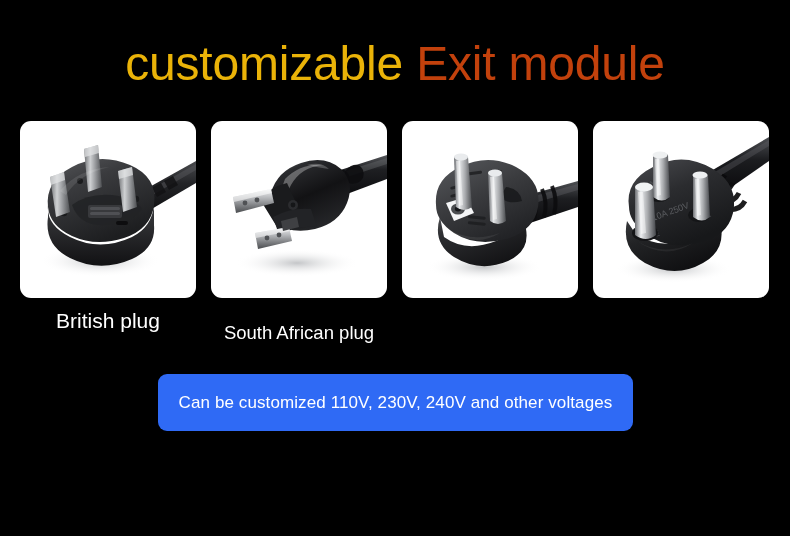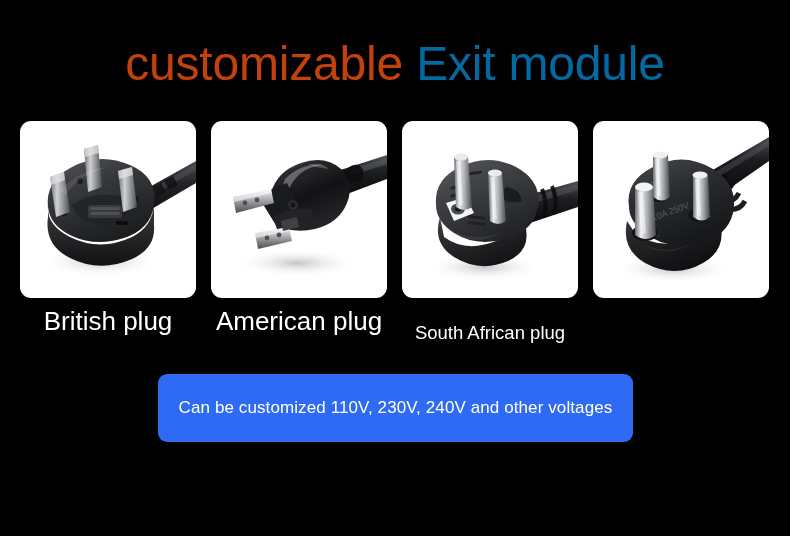--- a/index.html
+++ b/index.html
@@ -22,22 +22,22 @@
     left: 0;
     top: 36px;
     width: 790px;
     text-align: center;
     font-size: 48px;
     line-height: 56px;
     font-weight: 400;
     letter-spacing: -0.2px;
     white-space: nowrap;
   }
-  .title .t-white { color: #c2410c; }
-  .title .t-accent { color: #0369a1; }
+  .title .t-white { color: #eab308; }
+  .title .t-accent { color: #c2410c; }
 
   
   .cards {
     position: absolute;
     left: 20px;
     top: 121px;
     width: 750px;
     height: 177px;
     display: flex;
     gap: 15px;
@@ -61,33 +61,33 @@
     width: 750px;
     height: 34px;
     display: flex;
     gap: 15px;
   }
   .caption {
     width: 176px;
     flex: 0 0 auto;
     text-align: center;
     color: #ffffff;
-    font-size: 26px;
+    font-size: 21px;
     line-height: 30px;
     white-space: nowrap;
   }
   .caption.narrow { font-size: 18.5px; margin-top: 12px; }
 
   
   .banner {
     position: absolute;
     left: 158px;
     top: 374px;
     width: 475px;
-    height: 68px;
+    height: 57px;
     background: #2f6af5;
     border-radius: 9px;
     display: flex;
     align-items: center;
     justify-content: center;
   }
   .banner-text {
     color: #ffffff;
     font-size: 17px;
     line-height: 22px;
@@ -374,19 +374,18 @@
       <ellipse cx="51" cy="66" rx="9" ry="4.4" fill="#f1f3f4"></ellipse>
       <path d="M45 71 l5 0 l3 41 l-5 1 Z" fill="#ffffff" opacity="0.45"></path>
 
       <path d="M44 120 q26 16 56 2 q-28 18 -56 -2 Z" fill="#ffffff" opacity="0.06"></path>
     </svg>
   </div>
 </div>
 
 <div class="captions">
   <div class="caption">British plug</div>
-  <div class="caption">American plug</div>
   <div class="caption narrow">South African plug</div>
 </div>
 
 <div class="banner">
   <span class="banner-text">Can be customized 110V, 230V, 240V and other voltages</span>
 </div>
 
 </body></html>

